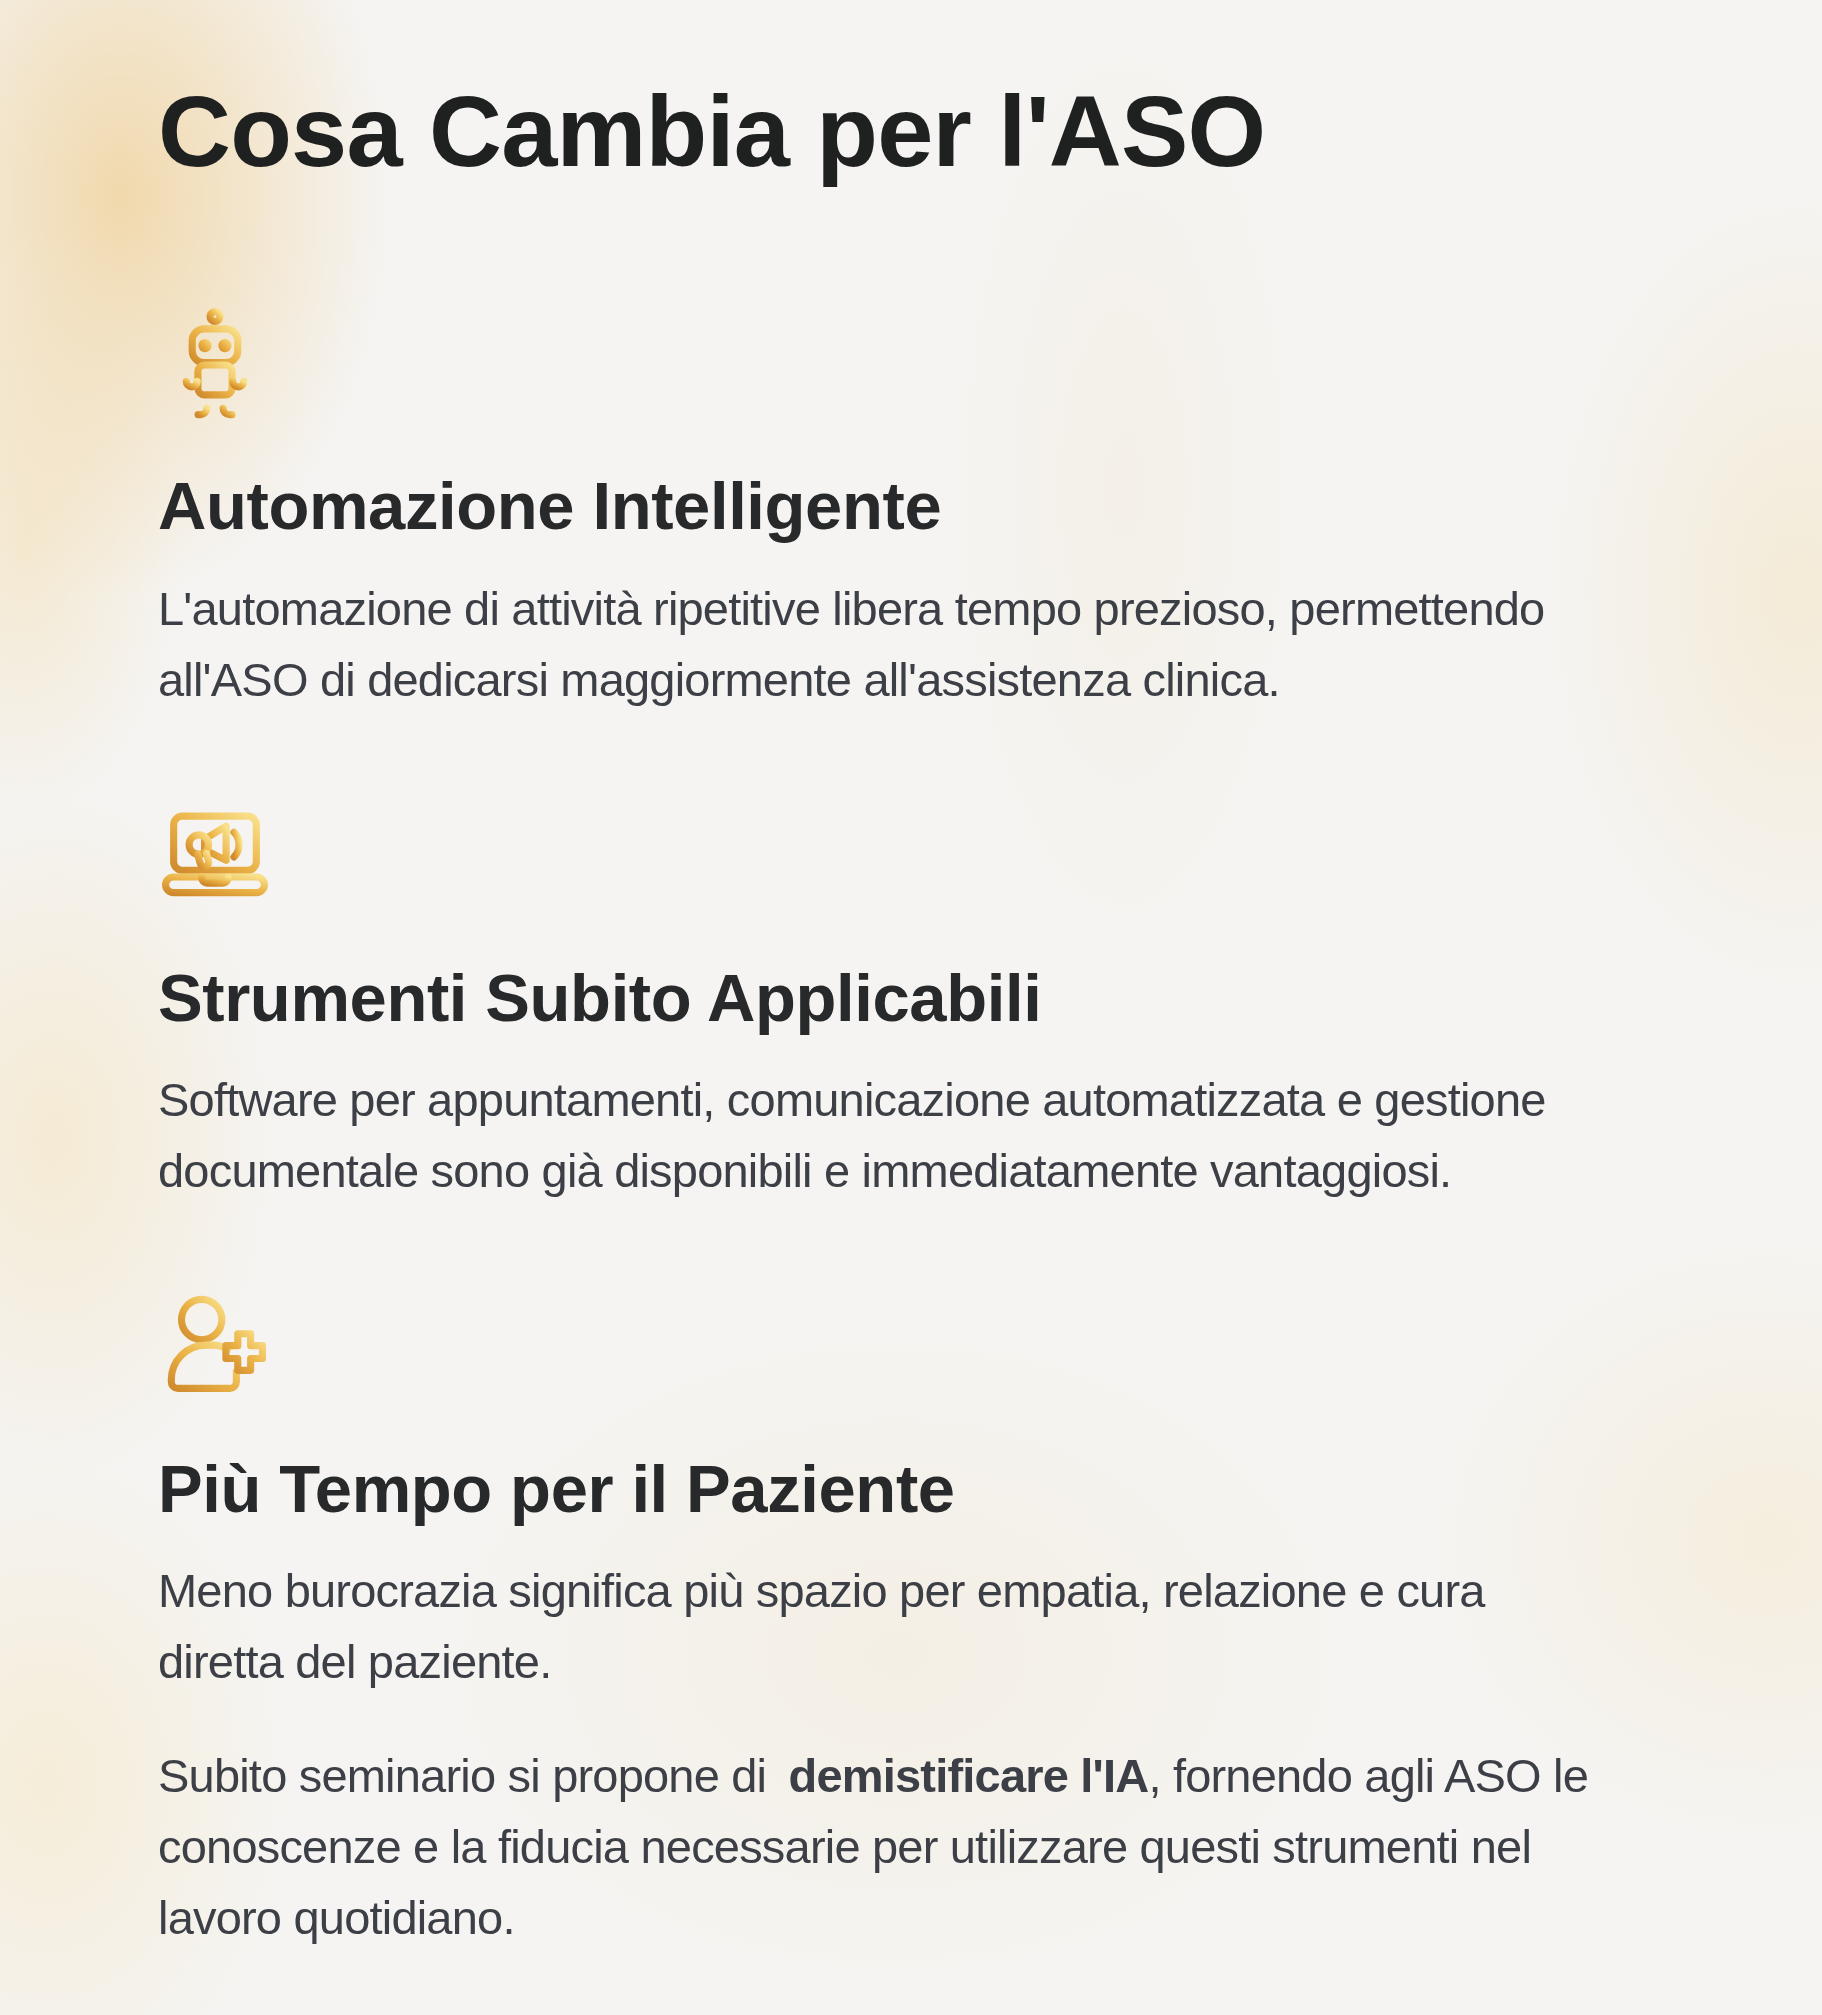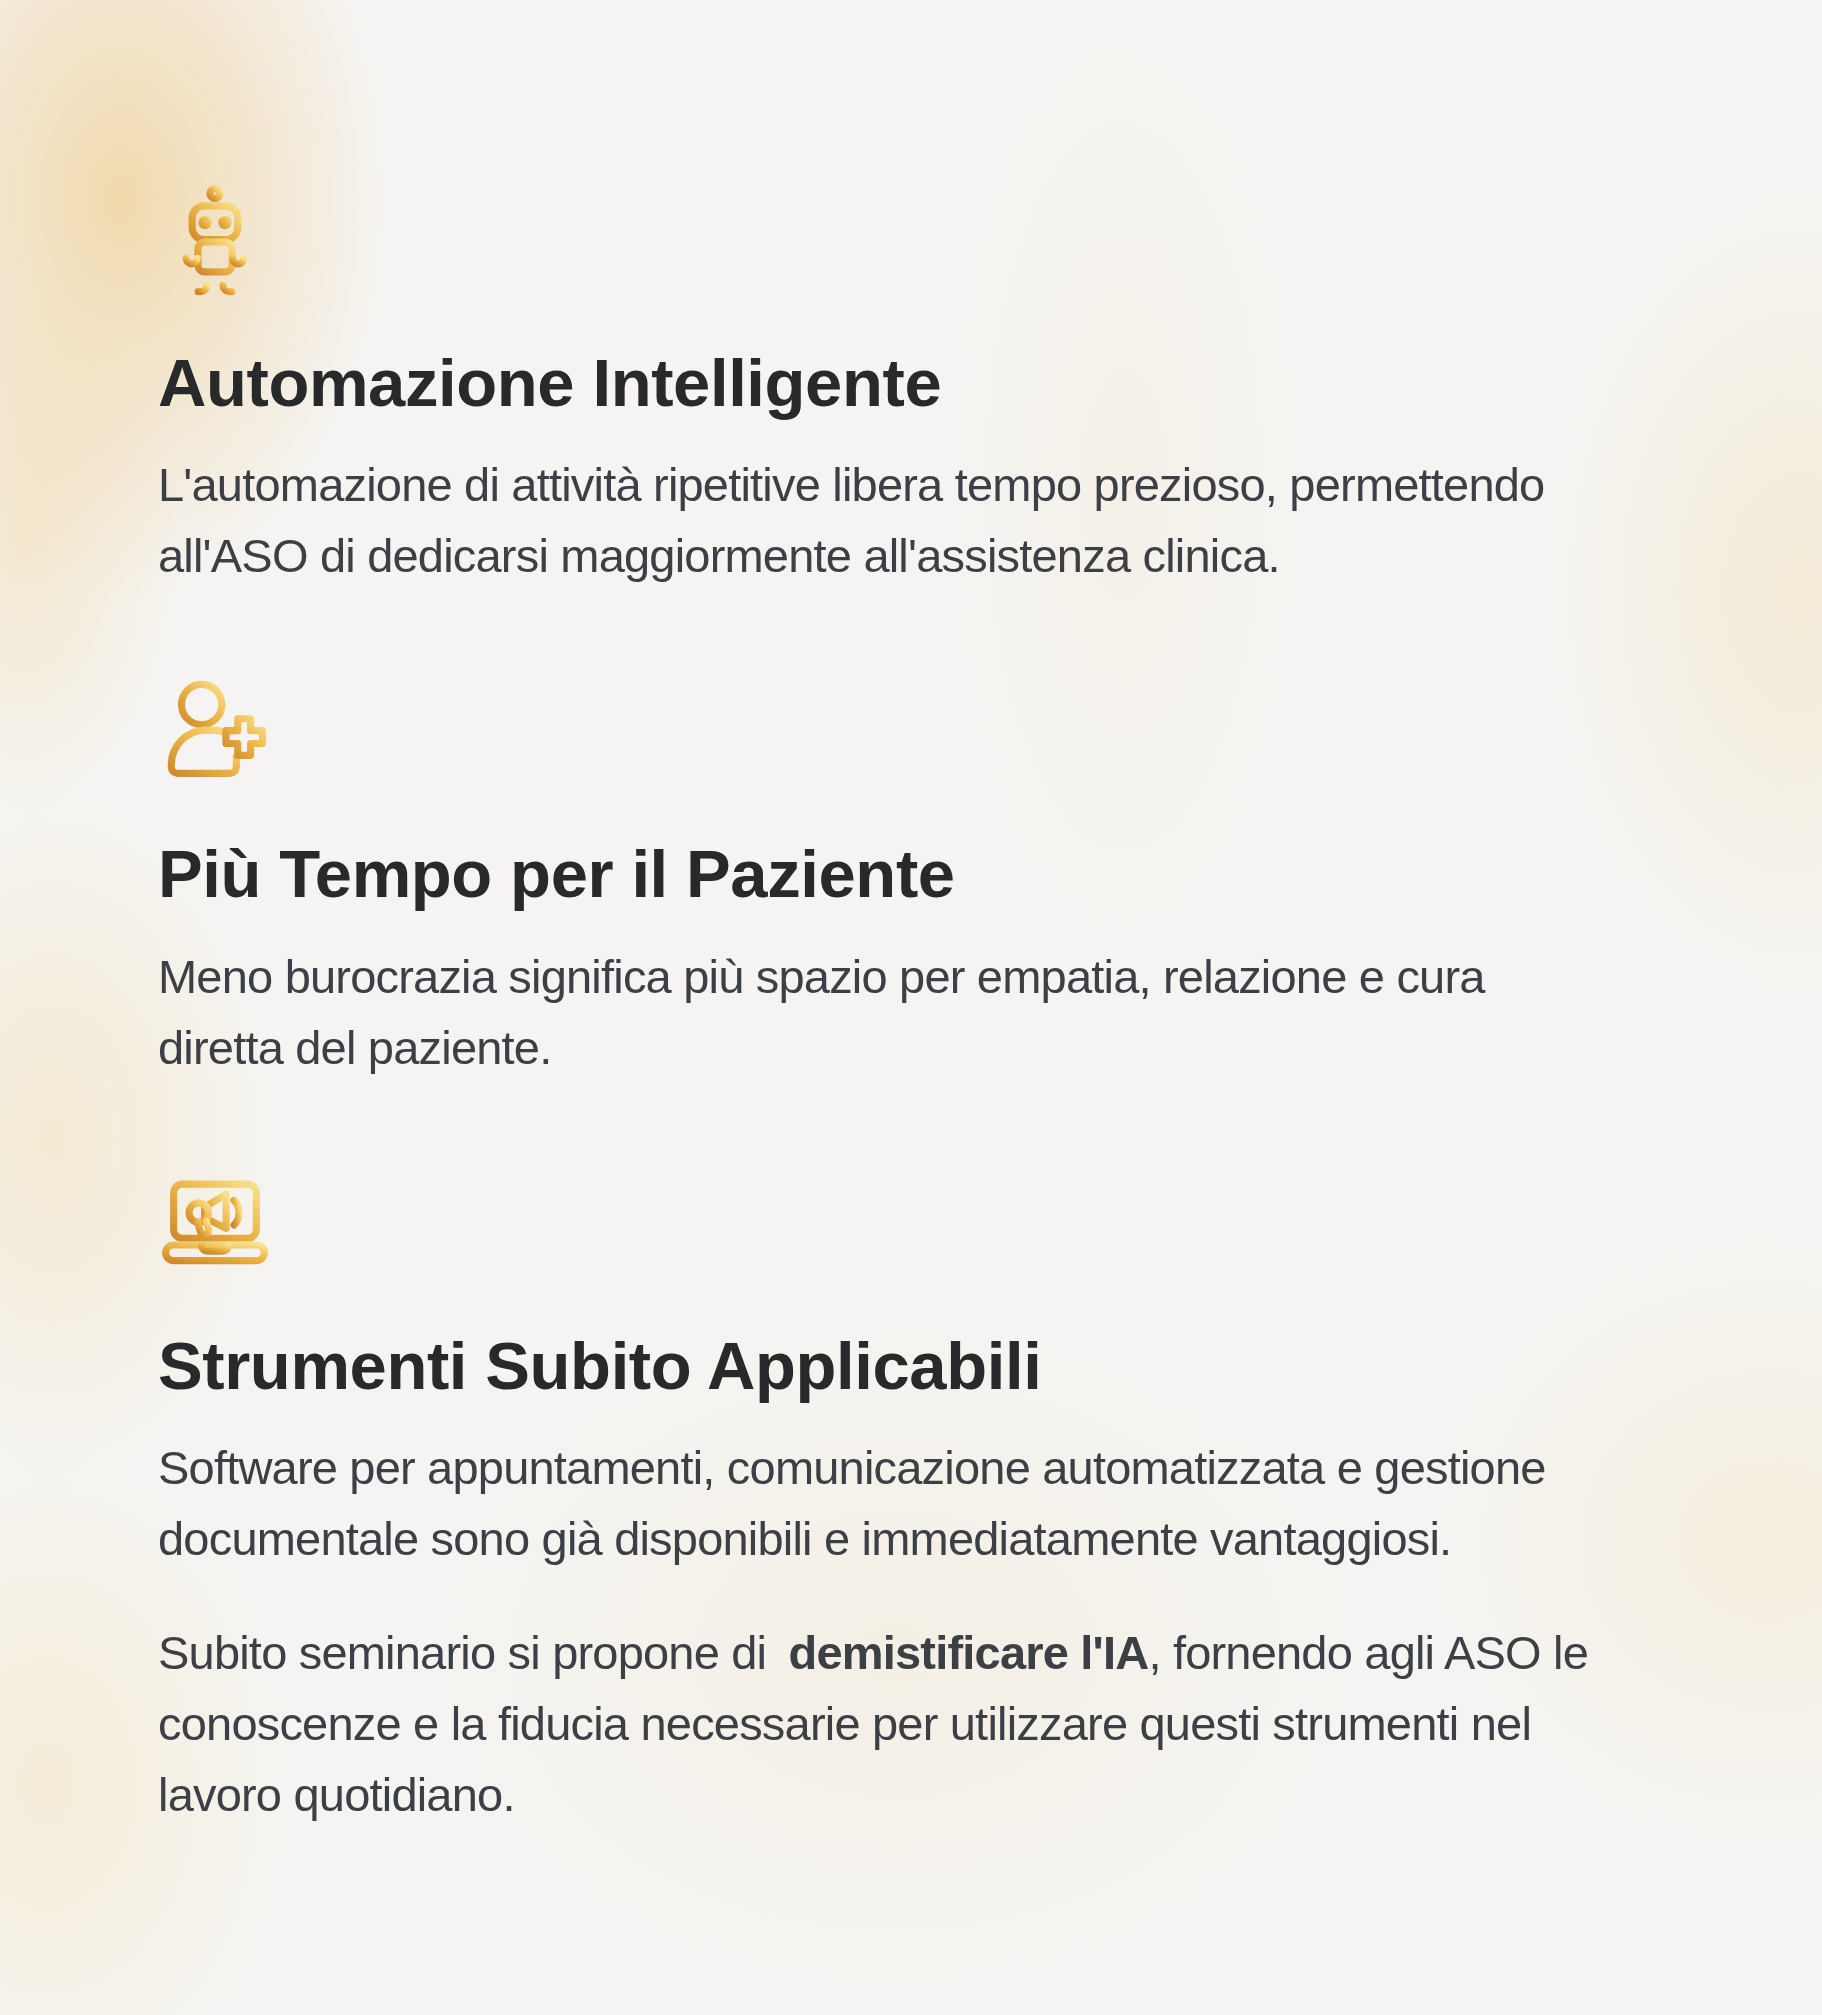--- a/index.html
+++ b/index.html
@@ -77,20 +77,21 @@
     <linearGradient id="goldGrad" x1="0" y1="1" x2="1" y2="0">
       <stop id="gstop-a" offset="0" stop-color="#D08A2C"></stop>
       <stop id="gstop-b" offset="0.5" stop-color="#EBB347"></stop>
       <stop id="gstop-c" offset="1" stop-color="#F9E18C"></stop>
     </linearGradient>
   </defs>
 </svg>
 
 <main class="content">
 
+  <h1 class="page-title">Cosa Cambia per l'ASO</h1>
 
   <section class="feature first">
     <span class="icon-box">
       <svg viewBox="0 0 24 24" fill="none" stroke="url(#goldGrad)" stroke-width="1.5" stroke-linecap="round" stroke-linejoin="round">
         <circle cx="12" cy="1.8" r="1.05"></circle>
         <path d="M12 2.9 V4.4"></path>
         <rect x="7.2" y="4.4" width="9.6" height="7.1" rx="2.5"></rect>
         <circle cx="9.9" cy="7.9" r="1.4" fill="url(#goldGrad)" stroke="none"></circle>
         <circle cx="14.1" cy="7.9" r="1.4" fill="url(#goldGrad)" stroke="none"></circle>
         <rect x="8.4" y="12" width="7.2" height="6.3" rx="1.4"></rect>
@@ -105,45 +106,45 @@
       </svg>
     </span>
     <h2 class="feature-heading">Automazione Intelligente</h2>
     <p class="feature-body">L'automazione di attività ripetitive libera tempo prezioso, permettendo
 all'ASO di dedicarsi maggiormente all'assistenza clinica.</p>
   </section>
 
   <section class="feature">
     <span class="icon-box">
       <svg viewBox="0 0 24 24" fill="none" stroke="url(#goldGrad)" stroke-width="1.5" stroke-linecap="round" stroke-linejoin="round">
-        <circle cx="9.2" cy="6" r="4.25"></circle>
-        <path d="M14.7 12.2 a7.3 7.3 0 0 0 -3.3 -0.8 h-1.3 a7.3 7.3 0 0 0 -7.3 7.3 v0.4 a1.4 1.4 0 0 0 1.4 1.4 h10.9 a1.4 1.4 0 0 0 1.4 -1.4 v-2.2"></path>
-        <path d="M16.8 9 h2.7 v2.5 h2.5 v2.7 h-2.5 v2.5 h-2.7 v-2.5 h-2.5 v-2.7 h2.5 z"></path>
-      </svg>
-    </span>
-    <h2 class="feature-heading">Più Tempo per il Paziente</h2>
-    <p class="feature-body">Meno burocrazia significa più spazio per empatia, relazione e cura
-diretta del paziente.</p>
-  </section>
-
-  <section class="feature">
-    <span class="icon-box">
-      <svg viewBox="0 0 24 24" fill="none" stroke="url(#goldGrad)" stroke-width="1.5" stroke-linecap="round" stroke-linejoin="round">
         <rect x="3.3" y="3.4" width="17.4" height="11.4" rx="1.8"></rect>
         <rect x="1.6" y="16.2" width="20.8" height="3.3" rx="1.65"></rect>
         <path d="M9.2 16.2 v0.15 a1.15 1.15 0 0 0 1.15 1.15 h3.3 a1.15 1.15 0 0 0 1.15 -1.15 v-0.15"></path>
         <path d="M14.35 5.5 v7.2 L9.8 10.45 V8.25 z"></path>
         <circle cx="8.6" cy="9.4" r="2.05"></circle>
         <path d="M8.35 11.4 l0.55 1.95 a0.9 0.9 0 0 0 1.75 -0.5 l-0.45 -1.6"></path>
         <path d="M16 6.8 a3.7 3.7 0 0 1 0 5.2"></path>
       </svg>
     </span>
     <h2 class="feature-heading">Strumenti Subito Applicabili</h2>
     <p class="feature-body">Software per appuntamenti, comunicazione automatizzata e gestione
 documentale sono già disponibili e immediatamente vantaggiosi.</p>
   </section>
 
+  <section class="feature">
+    <span class="icon-box">
+      <svg viewBox="0 0 24 24" fill="none" stroke="url(#goldGrad)" stroke-width="1.5" stroke-linecap="round" stroke-linejoin="round">
+        <circle cx="9.2" cy="6" r="4.25"></circle>
+        <path d="M14.7 12.2 a7.3 7.3 0 0 0 -3.3 -0.8 h-1.3 a7.3 7.3 0 0 0 -7.3 7.3 v0.4 a1.4 1.4 0 0 0 1.4 1.4 h10.9 a1.4 1.4 0 0 0 1.4 -1.4 v-2.2"></path>
+        <path d="M16.8 9 h2.7 v2.5 h2.5 v2.7 h-2.5 v2.5 h-2.7 v-2.5 h-2.5 v-2.7 h2.5 z"></path>
+      </svg>
+    </span>
+    <h2 class="feature-heading">Più Tempo per il Paziente</h2>
+    <p class="feature-body">Meno burocrazia significa più spazio per empatia, relazione e cura
+diretta del paziente.</p>
+  </section>
+
   <p class="closing"><span>Subito seminario si propone di </span><strong>demistificare l'IA</strong><span>, fornendo agli ASO le
 conoscenze e la fiducia necessarie per utilizzare questi strumenti nel
 lavoro quotidiano.</span></p>
 
 </main>
 
 
 </body></html>

